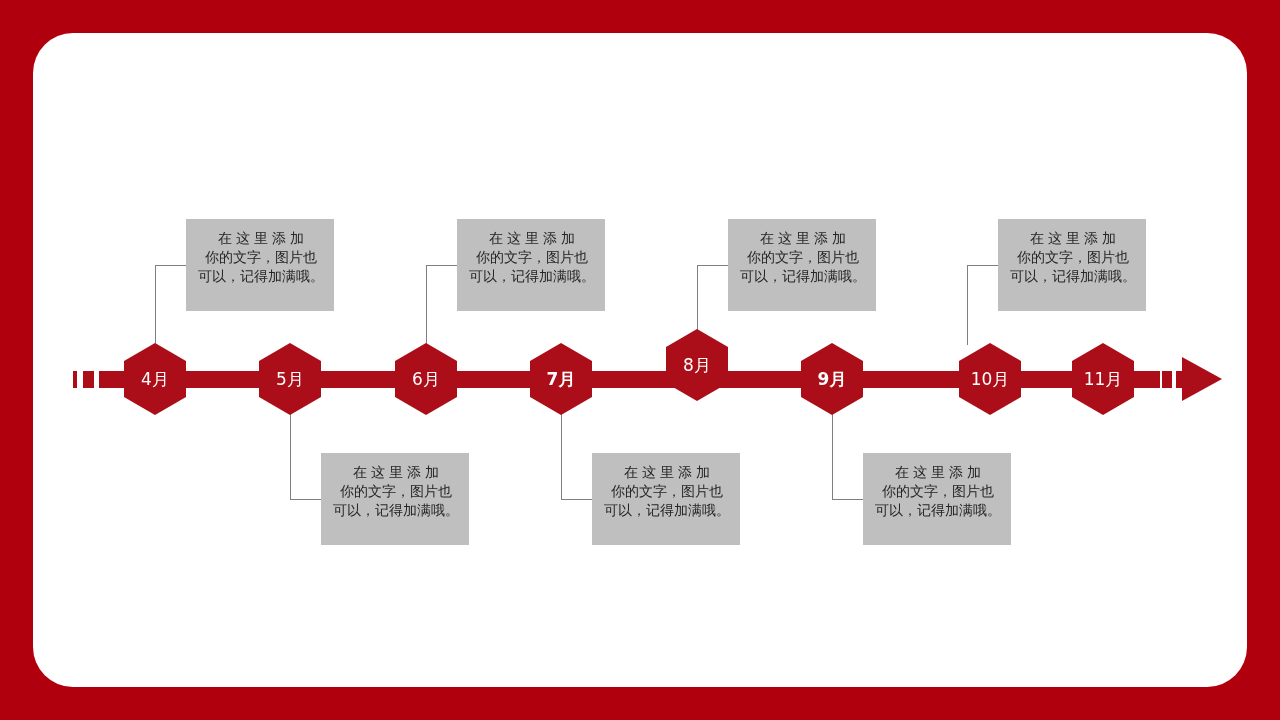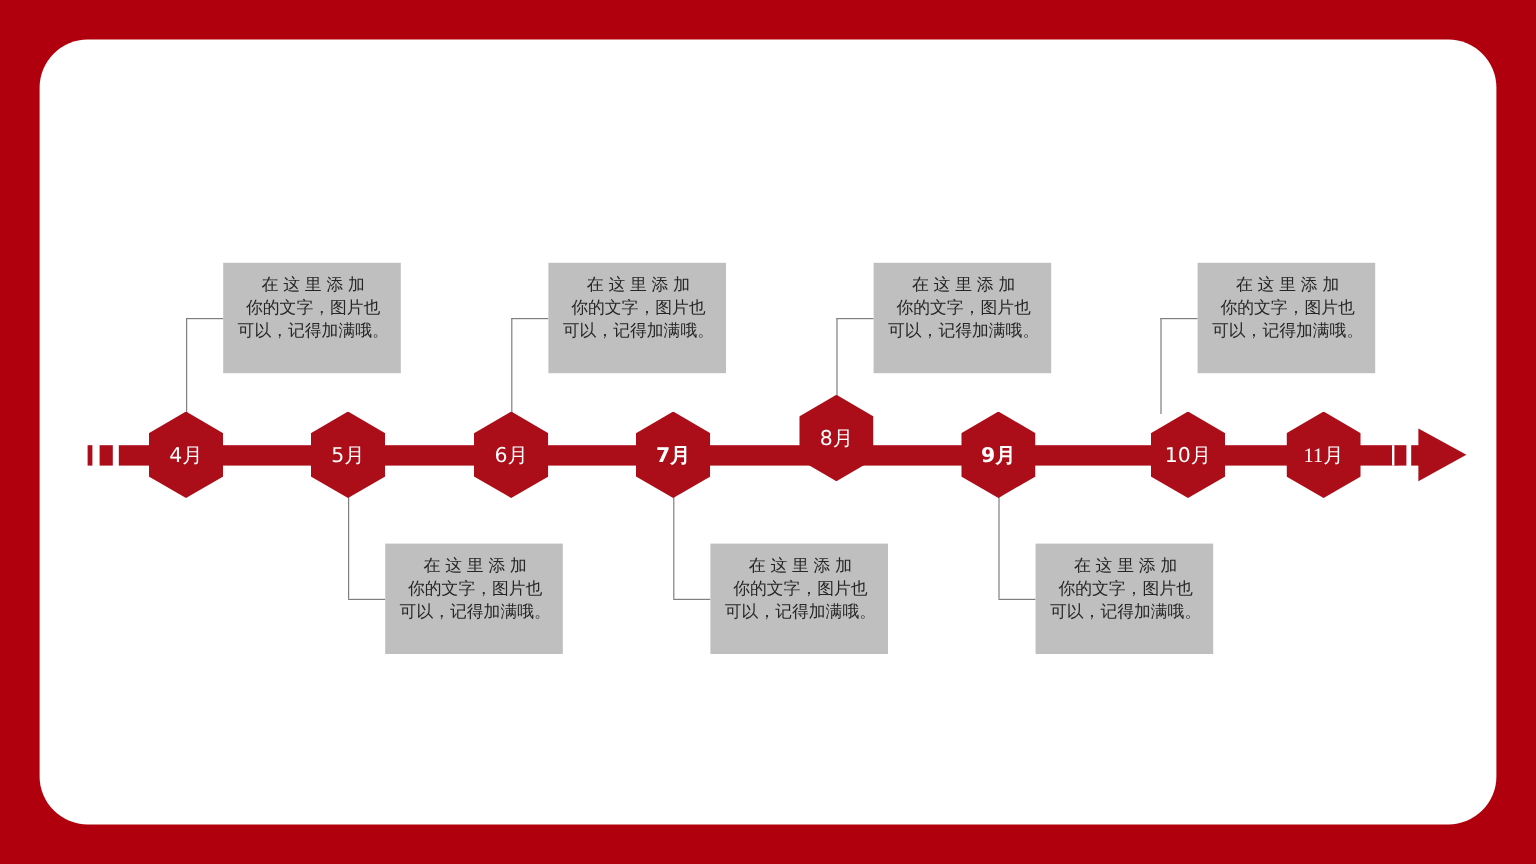--- a/index.html
+++ b/index.html
@@ -66,21 +66,21 @@
   </div>
 <div class="hex" style="left:666px;top:329px;">
     <span>8月</span>
   </div>
 <div class="hex" style="left:801px;top:343px;font-weight:bold;">
     <span>9月</span>
   </div>
 <div class="hex" style="left:959px;top:343px;">
     <span>10月</span>
   </div>
-<div class="hex" style="left:1072px;top:343px;font-family:Liberation Serif, serif;">
+<div class="hex" style="left:1072px;top:343px;">
     <span>11月</span>
   </div>
 
 <div class="box" style="left:186px;top:219px;">
   <div class="l1">在这里添加</div>
   <div class="l2">你的文字，图片也</div>
   <div class="l3">可以，记得加满哦。</div>
 </div>
 <div class="box" style="left:457px;top:219px;">
   <div class="l1">在这里添加</div>

